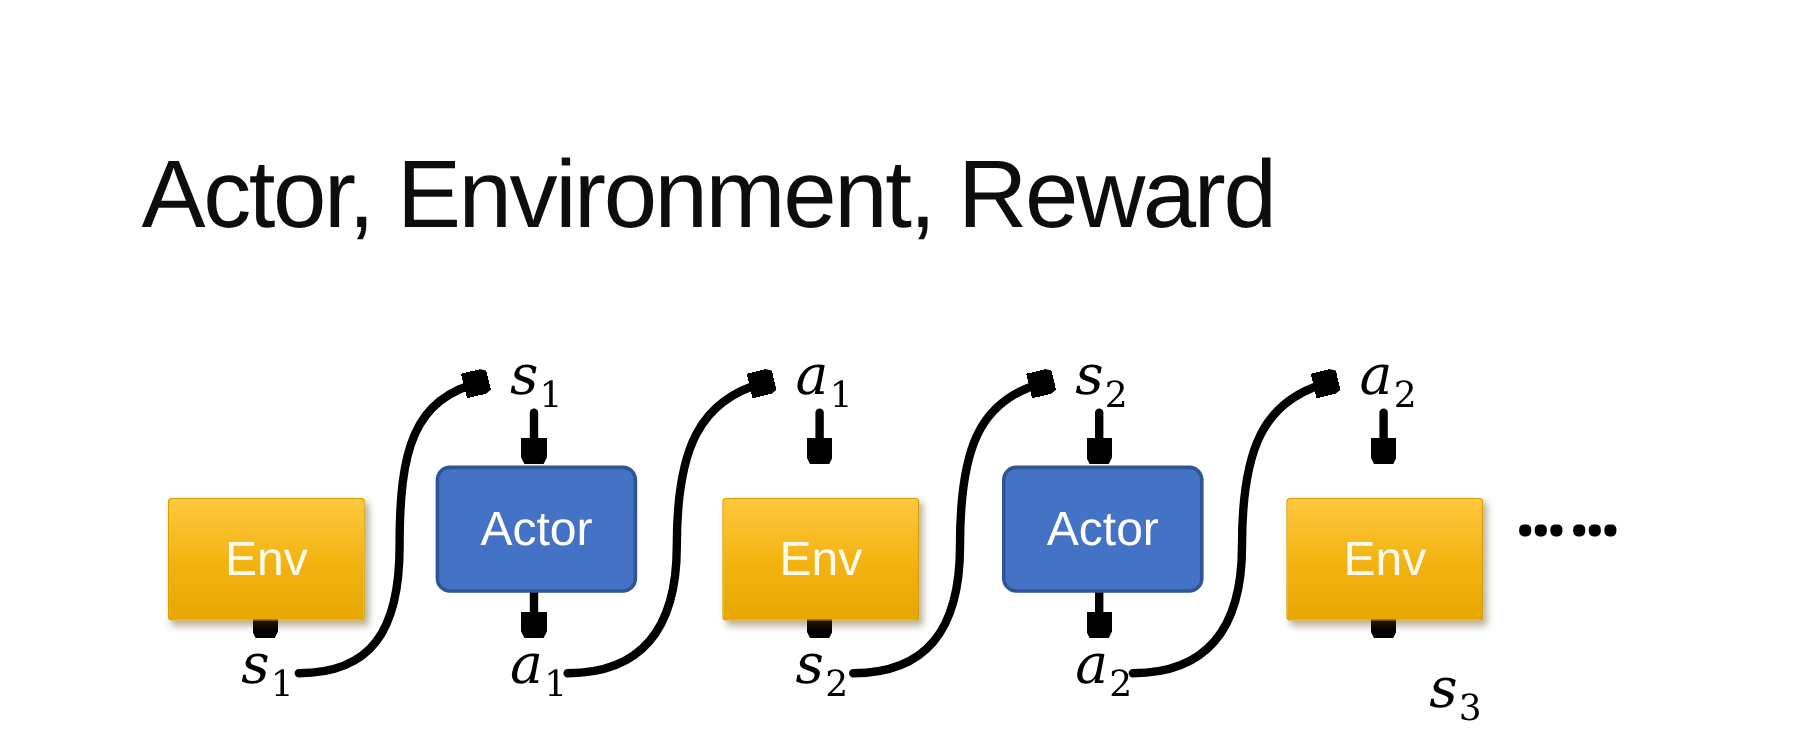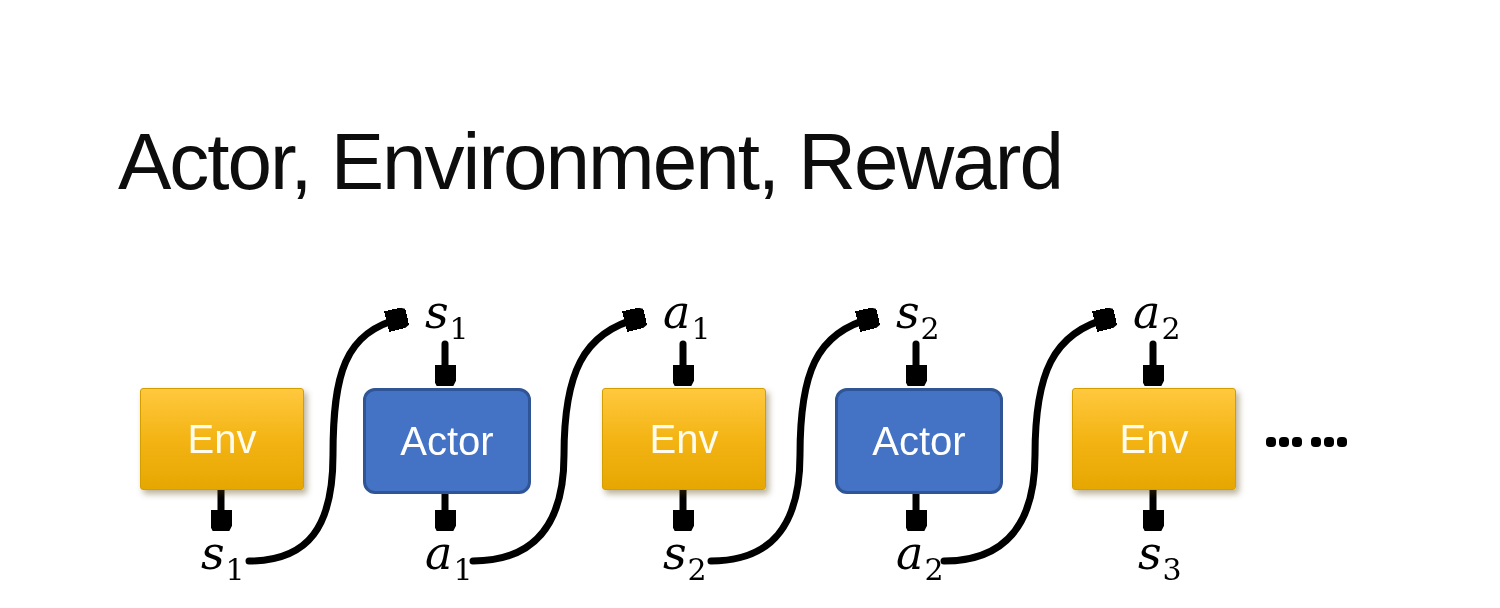--- a/index.html
+++ b/index.html
@@ -22,20 +22,21 @@
     position:absolute;top:388px;width:162px;height:100px;
     display:flex;align-items:center;justify-content:center;
     font-size:40px;line-height:1;
   }
   .node.env{
     background:linear-gradient(180deg,var(--env-top,#FFC83E) 0%,#F3B414 50%,var(--env-bottom,#E7A702) 100%);
     border:1px solid var(--env-border,#D29E00);
     border-radius:3px;
     box-shadow:3px 4px 6px rgba(80,60,0,.40);
     color:var(--env-text,#FFFCEF);
+    margin-top:27px;
   }
   .node.actor{
     background:var(--actor-fill,#4472C4);
     border:3px solid var(--actor-border,#2F5597);
     border-radius:12px;
     color:var(--actor-text,#FFFFFF);
   }
   .math-label{
     position:absolute;width:80px;line-height:1;white-space:nowrap;
     font-family:"DejaVu Serif","Liberation Serif",serif;
@@ -120,21 +121,21 @@
   </div>
   <div class="math-label bottom" style="left:425px;">
     <span class="base">a</span><span class="sub">1</span>
   </div>
   <div class="math-label bottom" style="left:663px;">
     <span class="base">s</span><span class="sub">2</span>
   </div>
   <div class="math-label bottom" style="left:896px;">
     <span class="base">a</span><span class="sub">2</span>
   </div>
-  <div class="math-label bottom" style="left:1138px;">
+  <div class="math-label bottom" style="left:1191px;margin-top:20px;">
     <span class="base">s</span><span class="sub">3</span>
   </div>
 
   <div class="ellipsis-dots" title="……">
     <span class="grp">
         <i></i>
         <i></i>
         <i></i>
       </span>
     <span class="grp">

